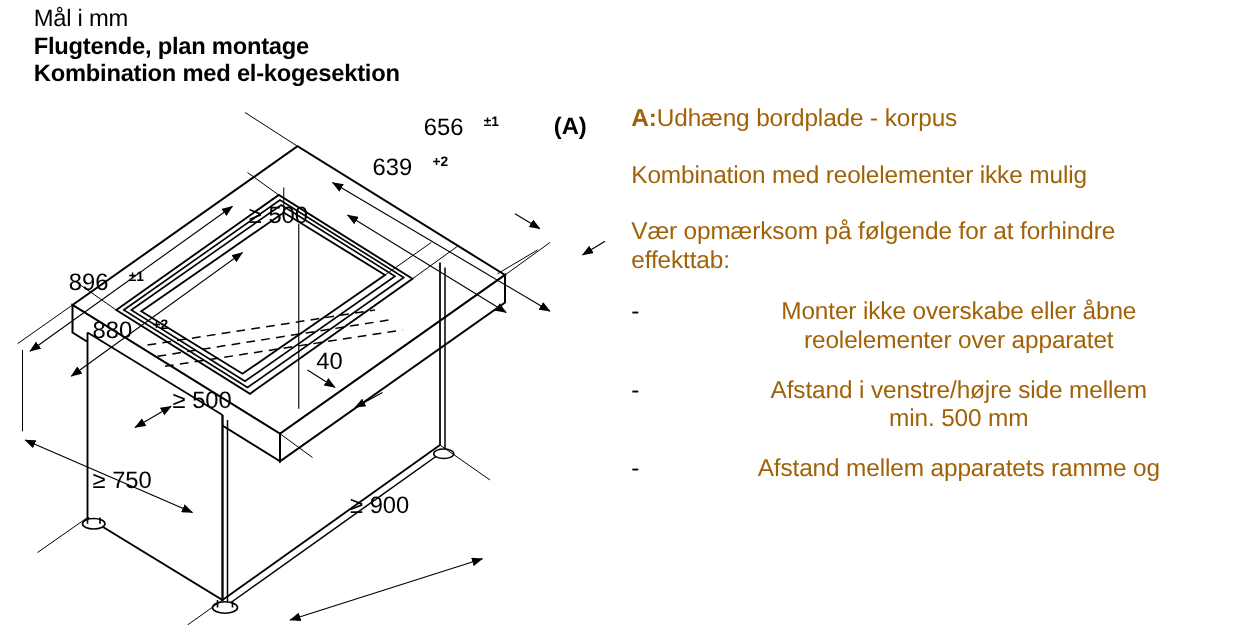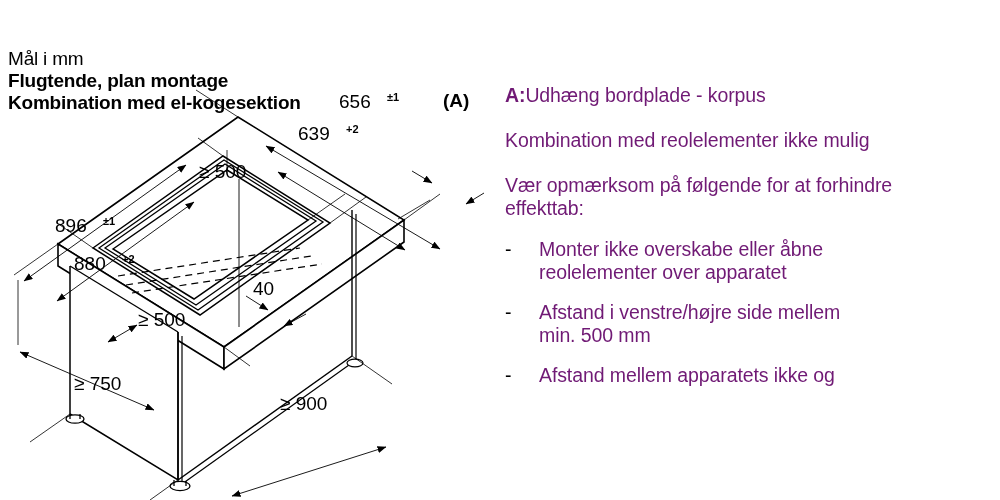--- a/index.html
+++ b/index.html
@@ -13,24 +13,23 @@
     position: relative;
     overflow: hidden;
     font-family: "Liberation Sans", sans-serif;
     color: #000000;
     -webkit-font-smoothing: antialiased;
   }
 
   
   #header {
     position: absolute;
-    left: 8px;
+    left: 27px;
     top: 4px;
     width: 470px;
-    margin-top: 43px;
   }
   .title-regular {
     font-size: 19px;
     font-weight: 400;
     line-height: 23px;
     letter-spacing: -0.2px;
     white-space: nowrap;
   }
   .title-bold {
     font-size: 19px;
@@ -77,21 +76,21 @@
     position: absolute;
     left: 505px;
     top: 84px;
     width: 490px;
   }
   .note-line {
     font-size: 19.5px;
     font-weight: 400;
     line-height: 23px;
     letter-spacing: -0.1px;
-    color: #701a75;
+    color: #a16207;
   }
   .note-block {
     margin-bottom: 22px;
   }
   .note-block.tight {
     margin-bottom: 18px;
   }
   .note-lead {
     font-weight: 700;
   }
@@ -107,20 +106,21 @@
   .bullet-item.last {
     margin-bottom: 0;
   }
   .bullet-dash {
     flex: 0 0 34px;
     font-size: 19.5px;
     line-height: 23px;
   }
   .bullet-body {
     flex: 1 1 auto;
+    text-align: center;
   }
   .bullet-body .note-line {
     line-height: 23px;
   }
 </style>
 </head>
 <body>
 
 <div id="header">
   <div class="title-regular">Mål i mm</div>
@@ -286,18 +286,18 @@
       <div class="bullet-dash">-</div>
       <div class="bullet-body">
         <div class="note-line">Afstand i venstre/højre side mellem</div>
         <div class="note-line">min. 500 mm</div>
       </div>
     </div>
 
     <div class="bullet-item last">
       <div class="bullet-dash">-</div>
       <div class="bullet-body">
-        <div class="note-line">Afstand mellem apparatets ikke og</div>
+        <div class="note-line">Afstand mellem apparatets ramme og</div>
       </div>
     </div>
 
   </div>
 </div>
 
 </body></html>

